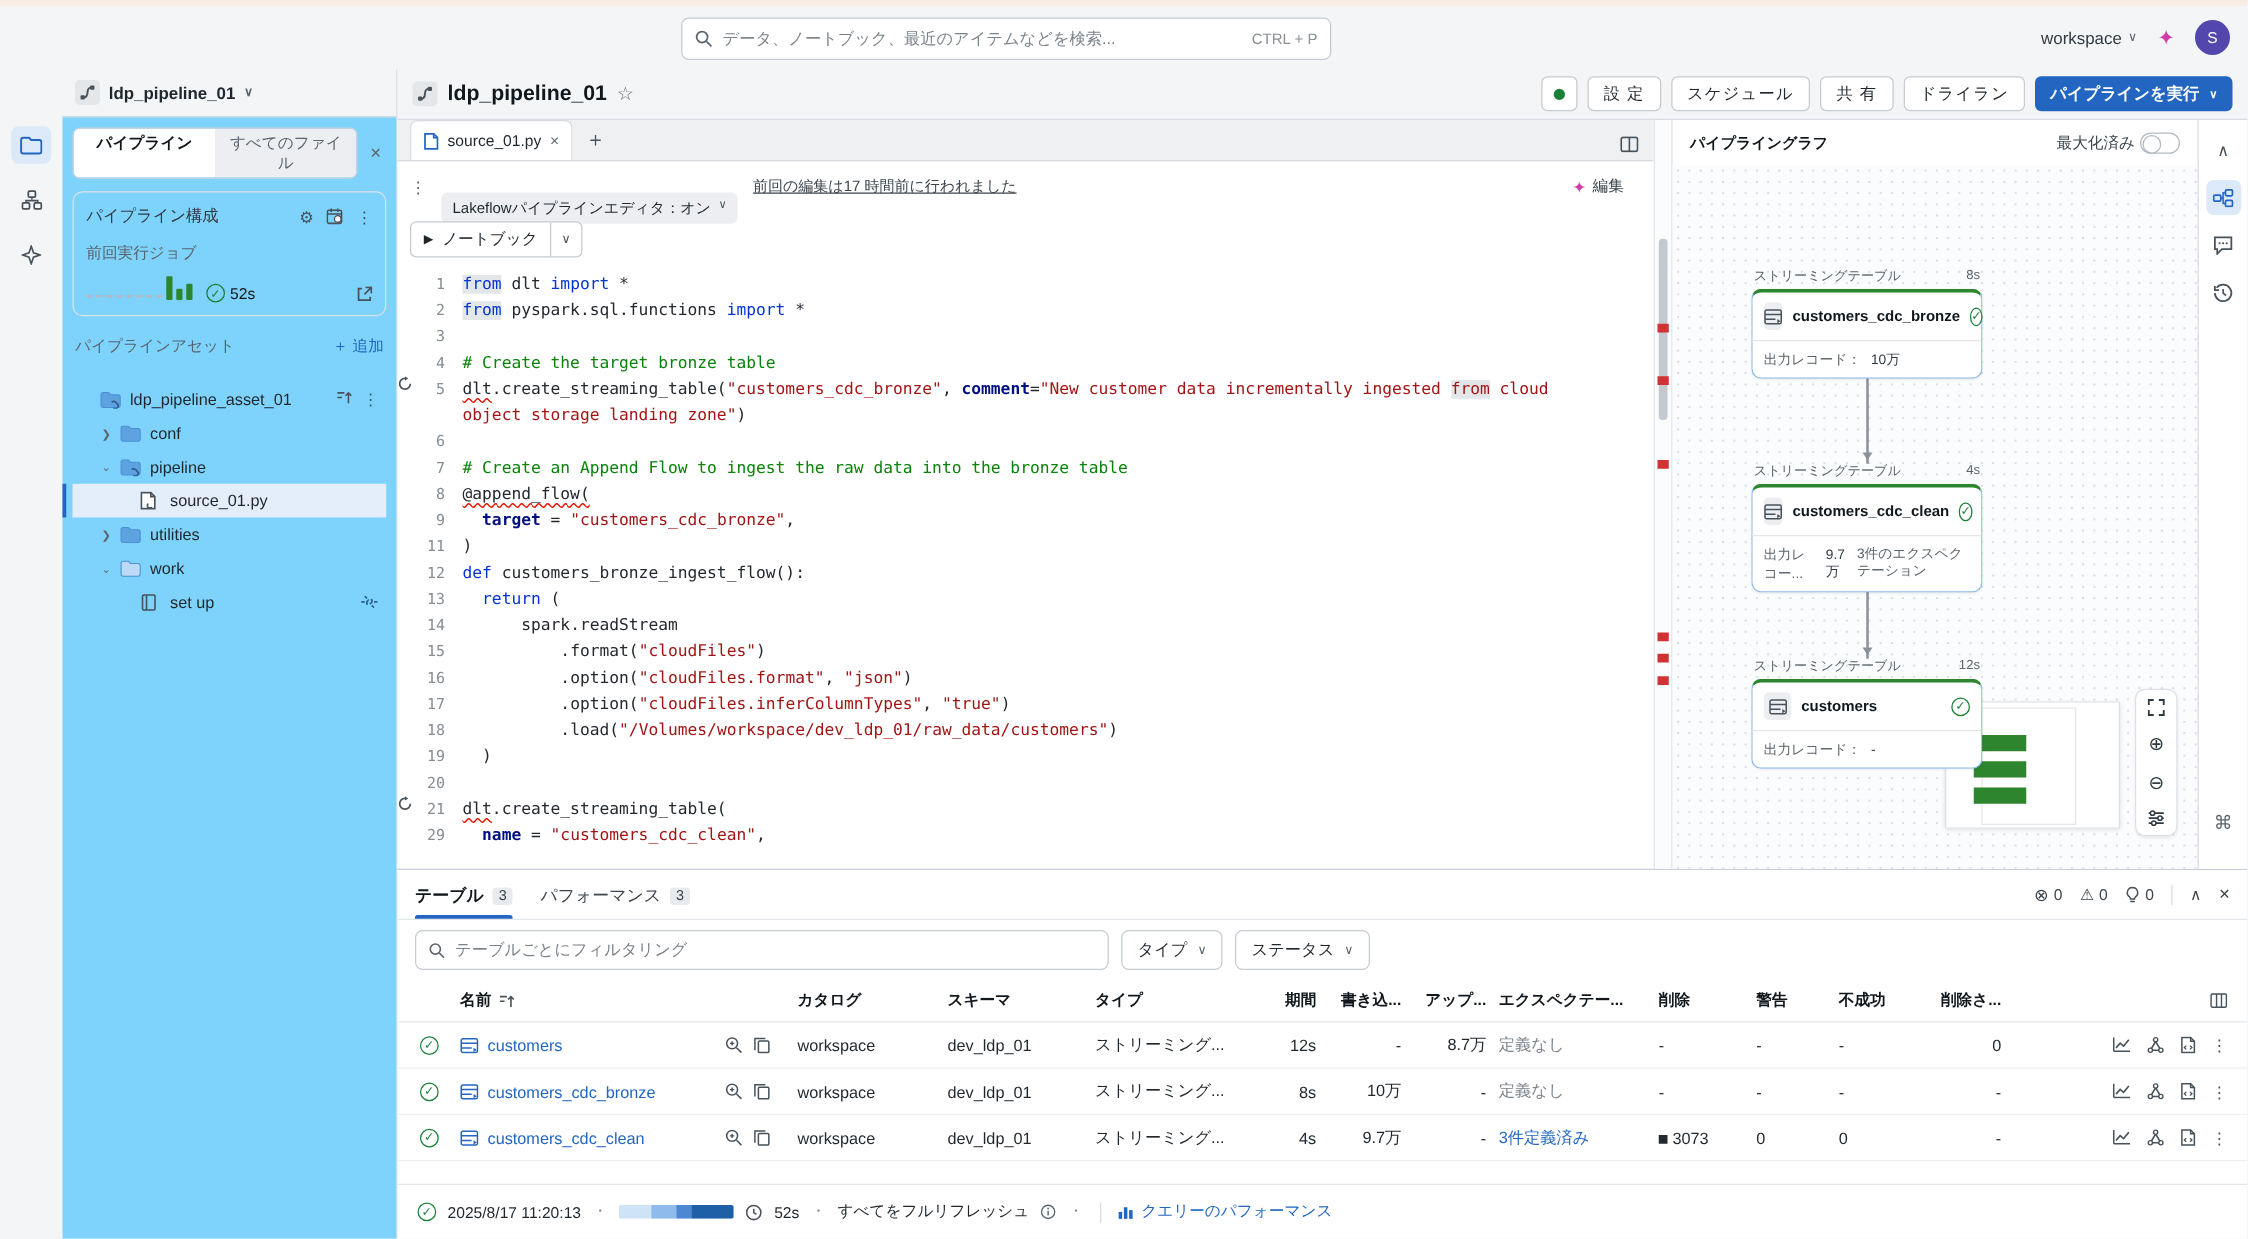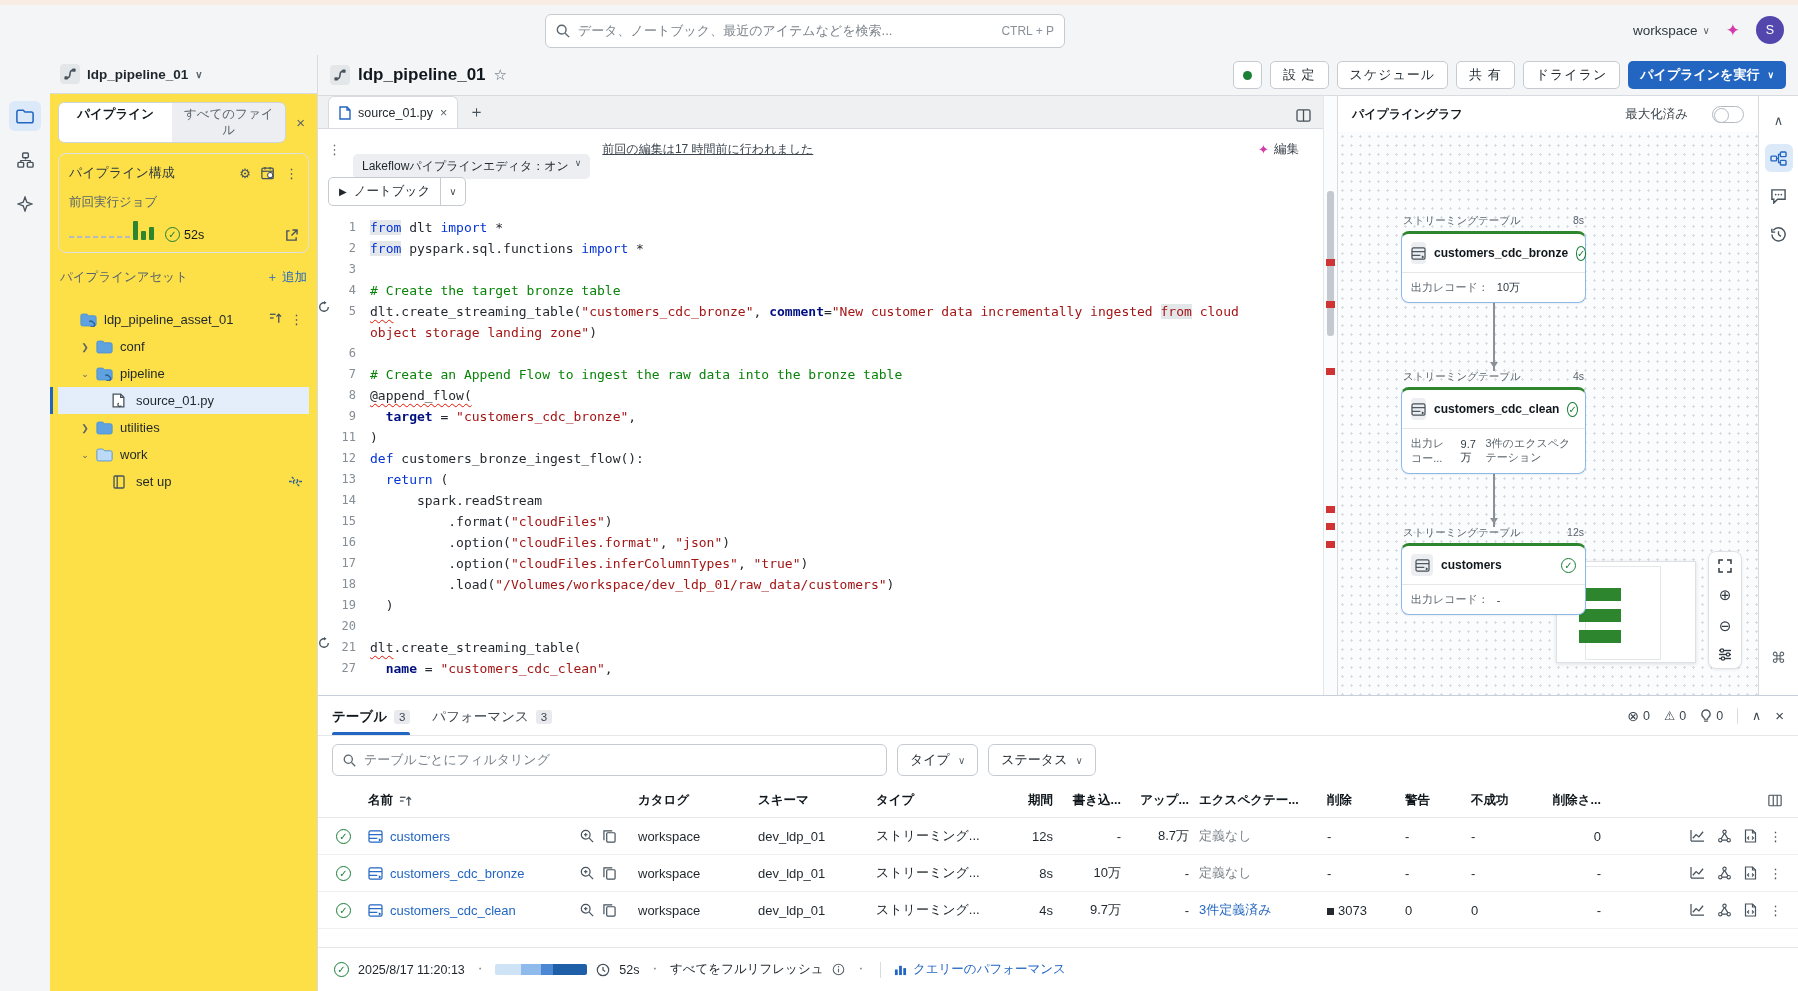--- a/index.html
+++ b/index.html
@@ -20,21 +20,21 @@
     align-items:center; justify-content:center; font-size:12.5px; }
   
   .shell { display:flex; height:936px; }
   .rail { width:50px; background:#f3f5f7; display:flex; flex-direction:column; align-items:center; padding-top:46px; gap:14px; }
   .rail-btn { width:32px; height:30px; border-radius:6px; display:flex; align-items:center; justify-content:center; color:#47525b; }
   .rail-btn.active { background:#dbe9f9; color:#2266c2; }
   
   .sidebar { width:268px; background:#f3f5f7; border-right:1px solid #d8dce1; display:flex; flex-direction:column; }
   .sb-head { height:38px; display:flex; align-items:center; gap:7px; padding:0 10px; font-weight:bold; font-size:13.5px; }
   .pipe-badge { width:20px; height:20px; border-radius:4px; background:#e4e7ea; display:flex; align-items:center; justify-content:center; color:#47525b; }
-  .sb-body { flex:1; background:#fde047; border-top:1px solid #d8dce1; padding:8px 8px 0 8px; }
+  .sb-body { flex:1; background:#7dd3fc; border-top:1px solid #d8dce1; padding:8px 8px 0 8px; }
   .sb-tabs { display:flex; align-items:center; gap:6px; }
   .seg { display:flex; border:1px solid #cfd4d9; border-radius:6px; overflow:hidden; flex:1; }
   .seg-tab { flex:1; text-align:center; padding:4px 6px; font-size:12.5px; line-height:1.25; color:#5a646c; background:#eceef1; }
   .seg-tab.on { background:#fff; color:#11181d; font-weight:bold; }
   .x-btn { color:#5a646c; font-size:15px; padding:0 4px; }
   .cfg-card { border:1px solid #dde1e6; border-radius:8px; margin-top:10px; padding:10px 10px 12px; }
   .cfg-row { display:flex; align-items:center; color:#303a42; font-size:13px; }
   .cfg-row .grow { flex:1; }
   .cfg-icons { display:flex; gap:10px; color:#47525b; align-items:center; }
   .lastrun { margin-top:12px; color:#5a646c; font-size:12.5px; }
@@ -96,21 +96,21 @@
   .hl { background:#e4e7ea; }
   .sq { text-decoration:underline wavy #e51400 1px; text-underline-offset:3px; }
   
   .ann-col { width:14px; background:#fbfcfd; border-left:1px solid #e4e7ea; border-top:1px solid #d8dce1; position:relative; }
   .ann-thumb { position:absolute; left:3px; width:7px; top:95px; height:145px; background:#c3c9cf; border-radius:3px; }
   .ann-mark { position:absolute; left:2px; width:9px; height:7px; background:#d03333; }
   
   .graph-col { flex:1; background:#fff; border-left:1px solid #d8dce1; border-top:1px solid #d8dce1; display:flex; flex-direction:column; min-width:0; }
   .graph-head { height:36px; display:flex; align-items:center; padding:0 14px; }
   .graph-title { font-weight:bold; font-size:12px; color:#11181d; }
-  .graph-head-right { margin-left:auto; display:flex; align-items:center; gap:24px; color:#3c454d; font-size:12.5px; }
+  .graph-head-right { margin-left:auto; display:flex; align-items:center; gap:4px; color:#3c454d; font-size:12.5px; }
   .toggle { width:32px; height:17px; border-radius:9px; background:#fff; border:1px solid #b4bac0; position:relative; }
   .toggle::after { content:""; position:absolute; left:1px; top:1px; width:13px; height:13px; border-radius:50%; background:#fff; border:1px solid #b4bac0; }
   .canvas { flex:1; position:relative; background-color:#fbfcfd;
     background-image:radial-gradient(#d9dde2 1px, transparent 1.2px); background-size:9px 9px; overflow:hidden; }
   .gnode { position:absolute; width:185px; }
   .gnode-top { display:flex; font-size:10.5px; color:#5a646c; padding:0 2px 3px; }
   .gnode-top .dur { margin-left:auto; }
   .gnode-box { background:#fff; border:1px solid #8cb9e8; border-top:3px solid #2d862d; border-radius:8px; box-shadow:0 1px 2px rgba(0,0,0,.06); }
   .gnode-hd { display:flex; align-items:center; gap:8px; padding:8px 9px; border-bottom:1px solid #e4e7ea; }
   .gicon { width:22px; height:22px; background:#eceef1; border-radius:4px; display:flex; align-items:center; justify-content:center; color:#47525b; }
@@ -549,21 +549,21 @@
                 <svg width="12" height="12" viewBox="0 0 14 14">
                   <path d="M12 7 A5 5 0 1 1 7 2" fill="none" stroke="#47525b" stroke-width="1.6"></path>
                   <path d="M7 0 l3 2 -3 2 z" fill="#47525b"></path>
                 </svg>
               </span>
               <span class="ln">21</span>
               <span class="lc"><span class="p sq">dlt</span><span class="p">.create_streaming_table(</span></span>
             </div>
             <div class="code-line">
               <span class="gut"></span>
-              <span class="ln">27</span>
+              <span class="ln">29</span>
               <span class="lc"><span class="p">  </span><span class="n">name</span><span class="p"> = </span><span class="s">"customers_cdc_clean"</span><span class="p">,</span></span>
             </div>
           </div>
       </div>
 
       <div class="ann-col">
         <div class="ann-thumb"></div>
         <div class="ann-mark" style="top:163px"></div>
         <div class="ann-mark" style="top:205px"></div>
         <div class="ann-mark" style="top:272px"></div>

